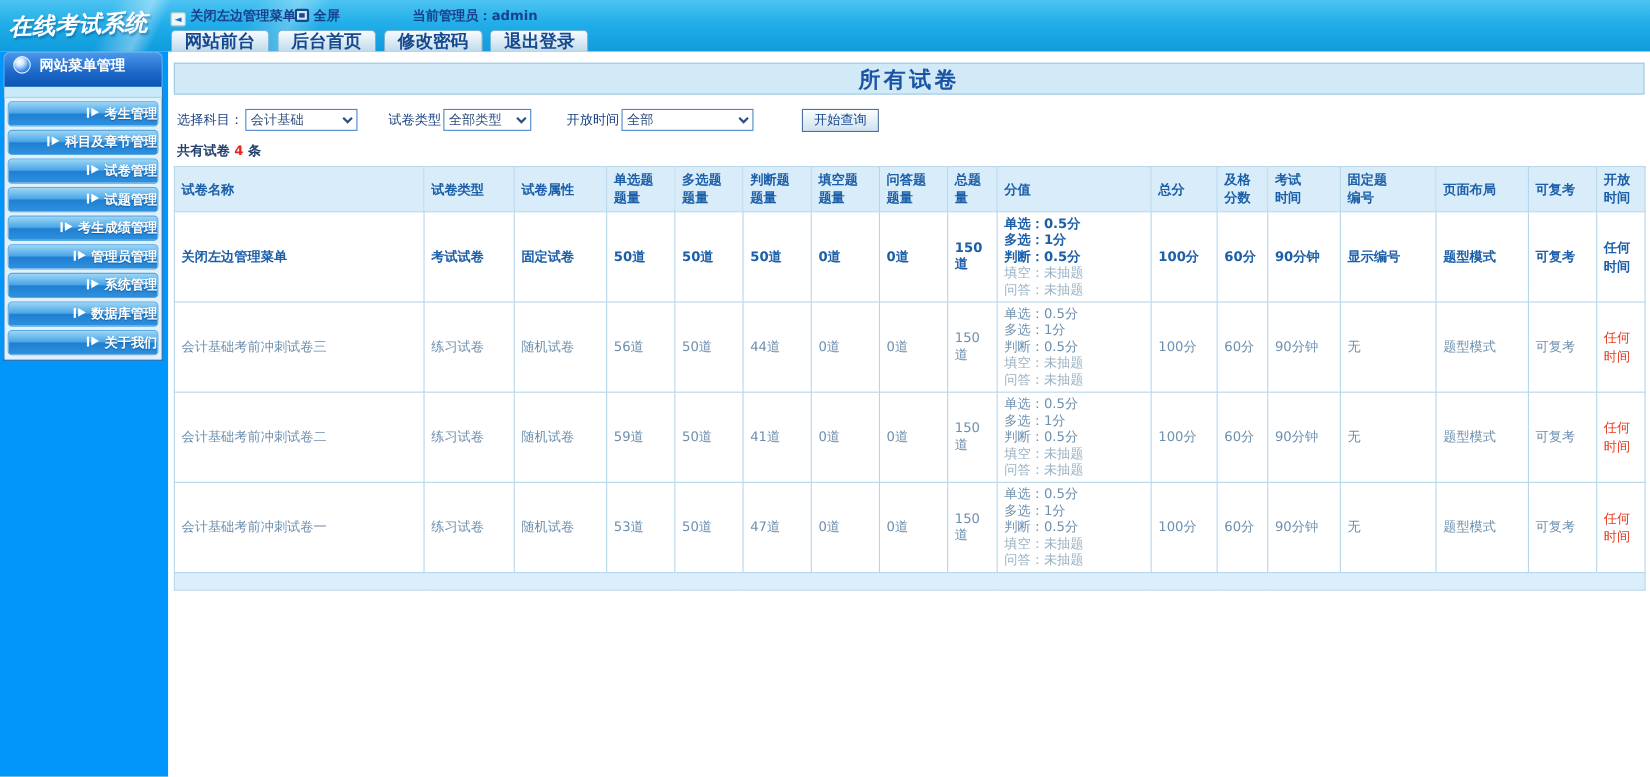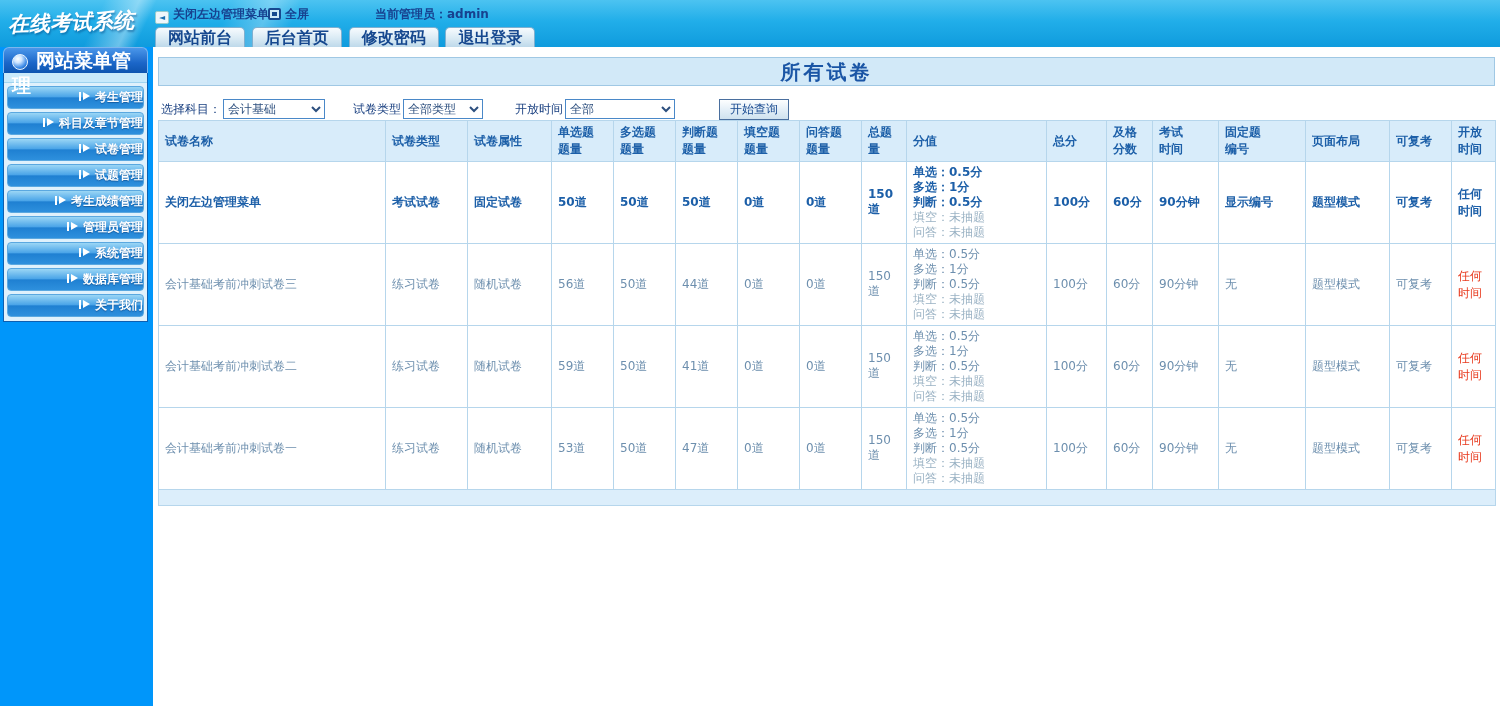--- a/index.html
+++ b/index.html
@@ -25,23 +25,23 @@
   .ico-screen::after{ content:""; position:absolute; left:2px; top:2px; width:5px; height:4px; background:#16488f; }
   .tabs { position:absolute; left:155px; bottom:0; }
   .tab { display:inline-block; height:20px; line-height:19px; padding:0 12px; margin-right:3px;
     background:linear-gradient(180deg,#f7fbfe 0%,#d9eaf4 55%,#bed9ea 100%);
     border:1px solid #7fb0d0; border-bottom:none; border-radius:5px 5px 0 0;
     color:#16488f; font-weight:bold; font-size:16px; cursor:pointer; }
 
   
   .sidebar { position:absolute; top:47px; left:0; width:153px; height:659px; background:#0096fa; }
   .side-panel { margin:0 5px 0 3px; border:1px solid #0d5fb0; border-top:none; background:#dff1fc; padding-bottom:4px;text-align:right; }
-  .side-head { margin:0 5px 0 3px; height:26px; border-radius:6px 6px 0 0;
+  .side-head { margin:0 5px 0 3px; height:32px; border-radius:6px 6px 0 0;
     background:linear-gradient(180deg,#4a97ea 0%,#1b66c8 60%,#0d55b0 100%);
-    border:1px solid #7db6ee; border-bottom:none; color:#fff; font-weight:bold; font-size:19px;
+    border:1px solid #7db6ee; border-bottom:none; color:#fff; font-weight:bold; font-size:13px;
     line-height:25px; padding-left:8px; }
   .orb { display:inline-block; width:16px; height:16px; border-radius:50%; vertical-align:-3px; margin-right:8px;
     background:radial-gradient(circle at 35% 28%, #ffffff 0%, #cfe6ff 28%, #3e8ce8 65%, #0f55a8 100%);
     border:1px solid #e8f4ff; }
   .side-strip { height:10px; background:#c8eafb; border-bottom:1px solid #9fd4f0; }
   .g-btn { height:23px; margin:3px 3px 0 3px; border-radius:4px; border:1px solid #5aa8e0;
     background:linear-gradient(180deg,#9bd6f5 0%,#4ba5e8 46%,#1f80d2 52%,#2e90dd 100%);
     color:#fff; font-weight:bold; font-size:12px; line-height:21px; padding-left:9px; cursor:pointer;
     text-shadow:0 1px 1px rgba(0,50,110,.5); }
   .mi { display:inline-block; width:11px; height:9px; position:relative; margin-right:5px; }
@@ -54,21 +54,21 @@
 
   
   .main { position:absolute; top:47px; left:153px; width:1347px; height:659px; background:#fff; }
   .page-title { margin:10px 5px 0 5px; height:29px; line-height:28px; background:#d2e9f8;
     border:1px solid #a0c8e4; text-align:center; color:#1a55a5; font-size:20px; font-weight:600; letter-spacing:3px; }
   .filters { margin:13px 0 0 8px; color:#1a4080; font-size:12px; }
   .filters label { margin-right:2px; }
   .filters select { height:20px; border:1px solid #4a88c8; color:#2d4f7e; font-size:12px; background:#fff; margin-right:28px; }
   .sel-subject { width:102px; }
   .sel-type { width:80px; margin-right:32px !important; }
-  .sel-time { width:110px; margin-right:44px !important; }
+  .sel-time { width:120px; margin-right:44px !important; }
   .btn-query { height:21px; padding:0 10px; border:1px solid #4a6f9e; color:#16488f; font-size:12px; cursor:pointer;
     background:linear-gradient(180deg,#fdfeff 0%,#e2eef7 55%,#cfe2ef 100%); }
   .count-row { margin:9px 0 5px 8px; color:#23406e; font-weight:bold; font-size:12px; }
   .count-num { color:#e8251d; margin:0 4px; }
 
   table.papers { border-collapse:collapse; table-layout:fixed; width:1337px; margin-left:5px; }
   .papers th, .papers td { border:1px solid #b6d6ec; padding:3px 6px; text-align:left; vertical-align:middle;
     overflow:hidden; }
   .papers th { background:#d8ecfa; color:#1c5fa8; font-weight:bold; font-size:12px; height:38px; white-space:pre-line; }
   .papers td { background:#fff; color:#6d8fae; font-size:12px; height:73px; }
@@ -111,20 +111,21 @@
   </div>
 </div>
 
 <div class="main">
   <div class="page-title">所有试卷</div>
 
   <div class="filters">
     <label>选择科目：</label><select class="sel-subject"><option>会计基础</option></select><label>试卷类型</label><select class="sel-type"><option>全部类型</option></select><label>开放时间</label><select class="sel-time"><option>全部</option></select><button class="btn-query">开始查询</button>
   </div>
 
+  <div class="count-row"><span>共有试卷</span><span class="count-num">4</span><span>条</span></div>
 
   <table class="papers">
     <colgroup>
       <col style="width:227px">
         <col style="width:82px">
         <col style="width:84px">
       <col style="width:62px">
         <col style="width:62px">
         <col style="width:62px">
       <col style="width:62px">

